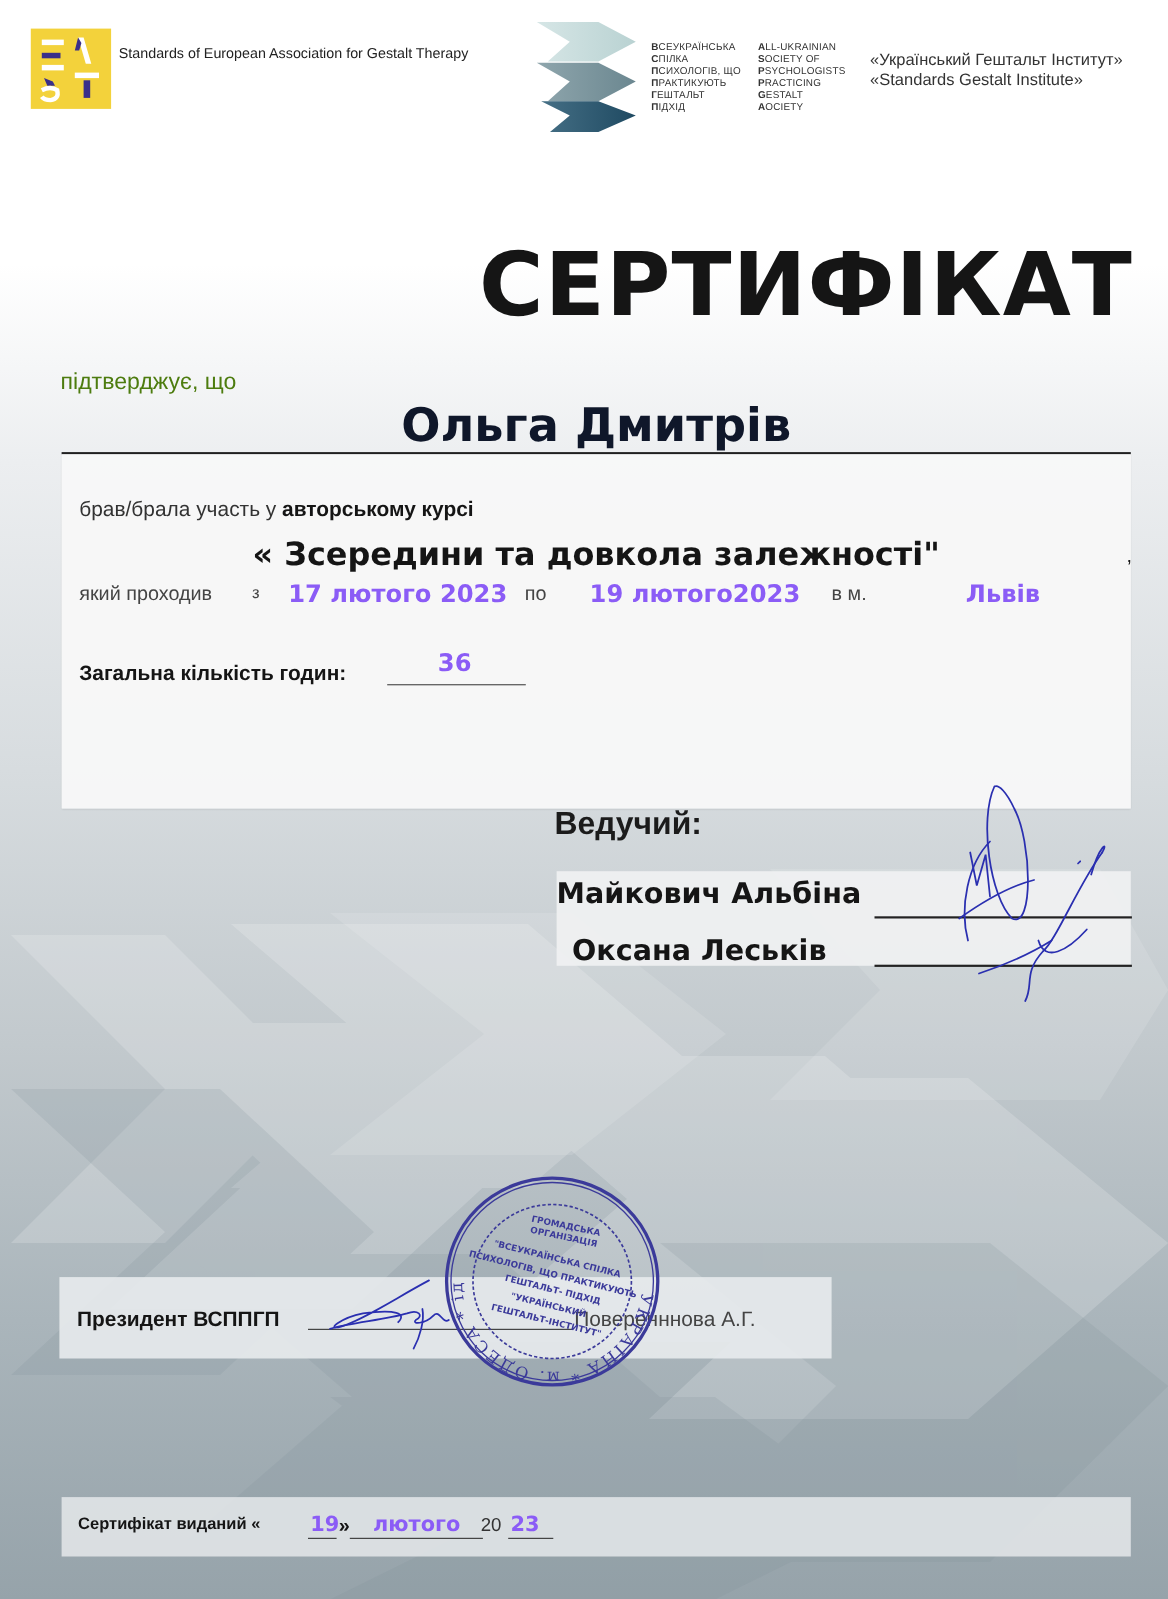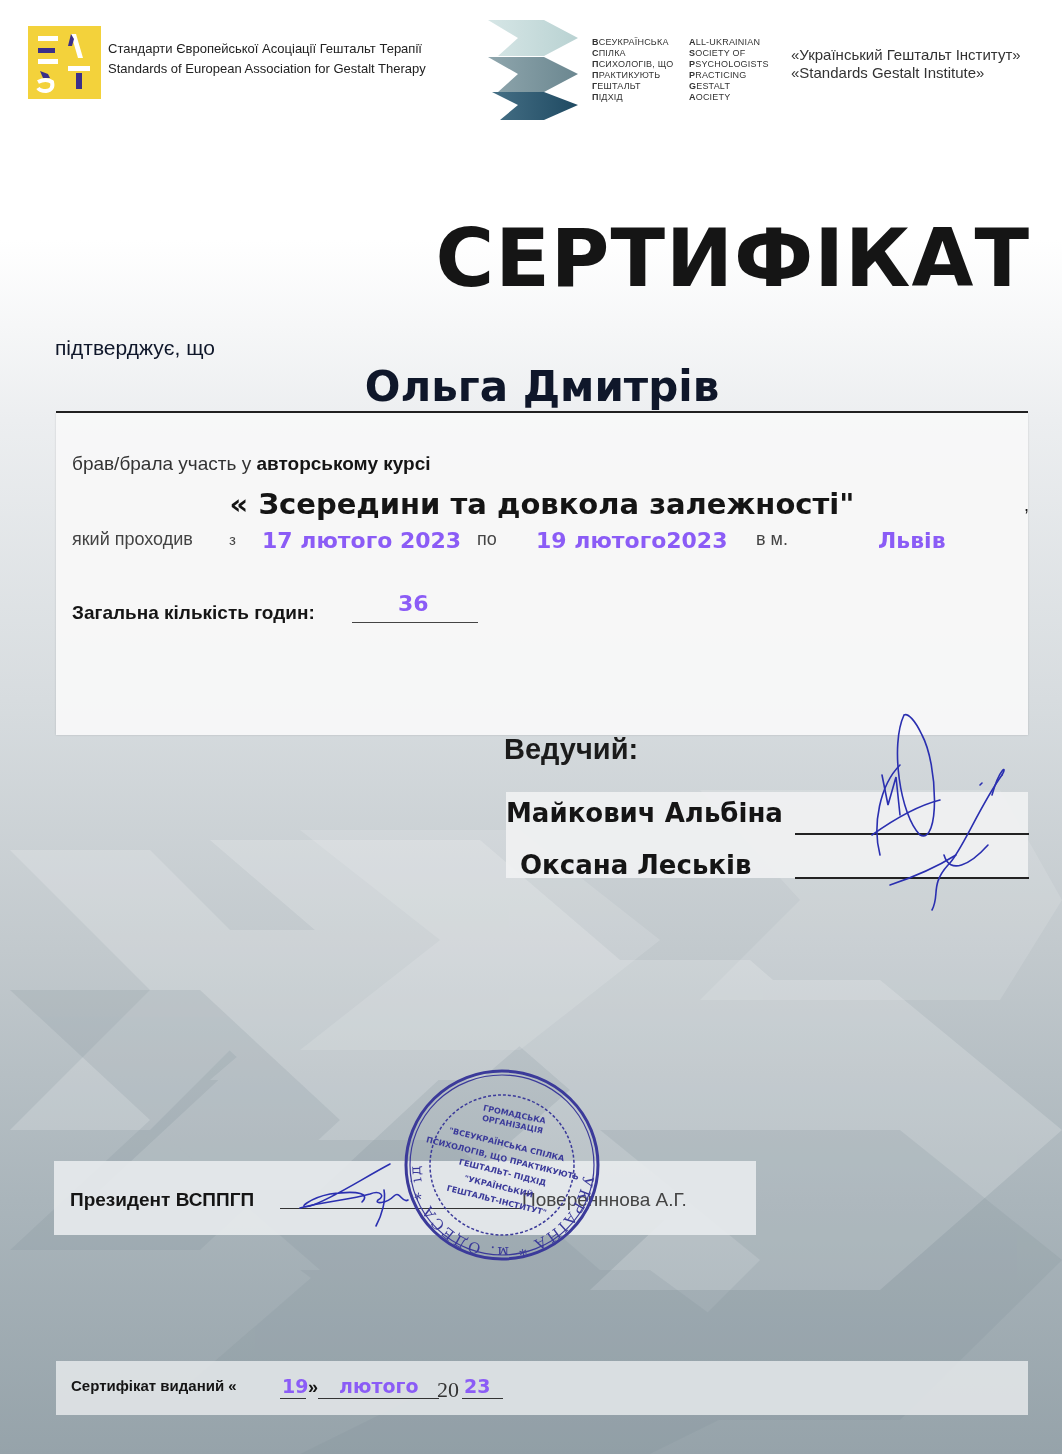--- a/index.html
+++ b/index.html
@@ -11,21 +11,21 @@
   .abs { position: absolute; }
   
   .bg-shapes { position: absolute; left: 0; top: 0; width: 1062px; height: 1454px; z-index: 0; }
   
   .eagt-logo { left: 28px; top: 26px; width: 73px; height: 73px; background: #f3d23b; }
   .hdr-text { font-size: 13px; line-height: 20px; color: #222; }
   .bold-initial { font-weight: bold; }
   .vspg-col { font-size: 9px; line-height: 11px; color: #333; letter-spacing: 0.2px; }
   .ugi-text { font-size: 15px; line-height: 18px; color: #333; }
   .title { right: 32px; top: 178px; font-size: 80px; font-weight: 900; letter-spacing: 1px; color: #151515; font-family: "DejaVu Sans", sans-serif; margin-top: 34px; }
-  .confirms { left: 55px; top: 336px; font-size: 21px; color: #0f172a; }
+  .confirms { left: 55px; top: 336px; font-size: 21px; color: #4d7c0f; }
   .name { left: 56px; width: 972px; top: 362px; text-align: center; font-size: 42px; font-weight: bold; font-family: "DejaVu Sans", sans-serif; color: #0f172a; }
   .name-line { left: 56px; top: 411px; width: 972px; height: 2px; background: #222; }
   .course-panel { left: 56px; top: 413px; width: 972px; height: 322px; background: rgba(248,248,248,0.95); box-shadow: 0 0 2px rgba(0,0,0,0.15); }
   .lbl { font-size: 19px; color: #333; }
   .strong { font-weight: bold; color: #151515; }
   .course-title { font-size: 29px; font-weight: bold; color: #151515; font-family: "DejaVu Sans", sans-serif; }
   .date-val { font-size: 22px; font-weight: bold; color: #8b5cf6; font-family: "DejaVu Sans", sans-serif; }
   .small-lbl { font-size: 18px; color: #444; }
   .hours-line { height: 1px; background: #444; }
   .leader-title { left: 504px; top: 733px; font-size: 29px; font-weight: bold; color: #1b1b1b; }
@@ -66,21 +66,20 @@
     <rect x="10" y="33" width="20" height="5" fill="#fff"></rect>
     <polygon points="43,8 48,8 55,32 50,32" fill="#fff"></polygon>
     <polygon points="43,8 40,20 44,20 46,13" fill="#3a2f8a"></polygon>
     <rect x="40" y="40" width="22" height="5" fill="#fff"></rect>
     <rect x="48" y="47" width="6" height="16" fill="#3a2f8a"></rect>
     <path d="M12 45 L20 48 L22 52 L15 52" fill="#3a2f8a"></path>
     <path d="M10 56 Q18 52 24 56 Q26 64 18 65 Q12 65 10 62" stroke="#fff" stroke-width="4" fill="none"></path>
   </svg>
 </div>
 <div class="abs hdr-text" style="left:108px; top:39px;">
-  <div>Стандарти Європейської Асоціації Гештальт Терапії</div>
   <div>Standards of European Association for Gestalt Therapy</div>
 </div>
 
 <svg class="abs" style="left:488px; top:20px;" width="92" height="102" viewBox="0 0 92 102">
   <defs>
     <linearGradient id="g1" x1="0" y1="0" x2="1" y2="0">
         <stop offset="0" stop-color="#d6e6e6"></stop>
         <stop offset="1" stop-color="#b9d2d2"></stop>
       </linearGradient>
     <linearGradient id="g2" x1="0" y1="0" x2="1" y2="0">
@@ -198,16 +197,16 @@
   </g>
 </svg>
 
 <div class="abs issued-panel">
   <div class="abs strong" style="left:15px; top:16px; font-size:15px;">Сертифікат виданий «</div>
   <div class="abs date-val" style="left:226px; top:14px; font-size:19px;">19</div>
   <div class="abs" style="left:224px; top:37px; width:26px; height:1px; background:#333;"></div>
   <div class="abs strong" style="left:252px; top:16px; font-size:18px;">»</div>
   <div class="abs date-val" style="left:283px; top:14px; font-size:19px;">лютого</div>
   <div class="abs" style="left:262px; top:37px; width:121px; height:1px; background:#333;"></div>
-  <div class="abs" style="left:381px; top:16px; font-size:22px; color:#333;font-family:Liberation Serif, serif;">20</div>
+  <div class="abs" style="left:381px; top:16px; font-size:17px; color:#333;">20</div>
   <div class="abs date-val" style="left:408px; top:14px; font-size:19px;">23</div>
   <div class="abs" style="left:406px; top:37px; width:41px; height:1px; background:#333;"></div>
 </div>
 
 </body></html>

